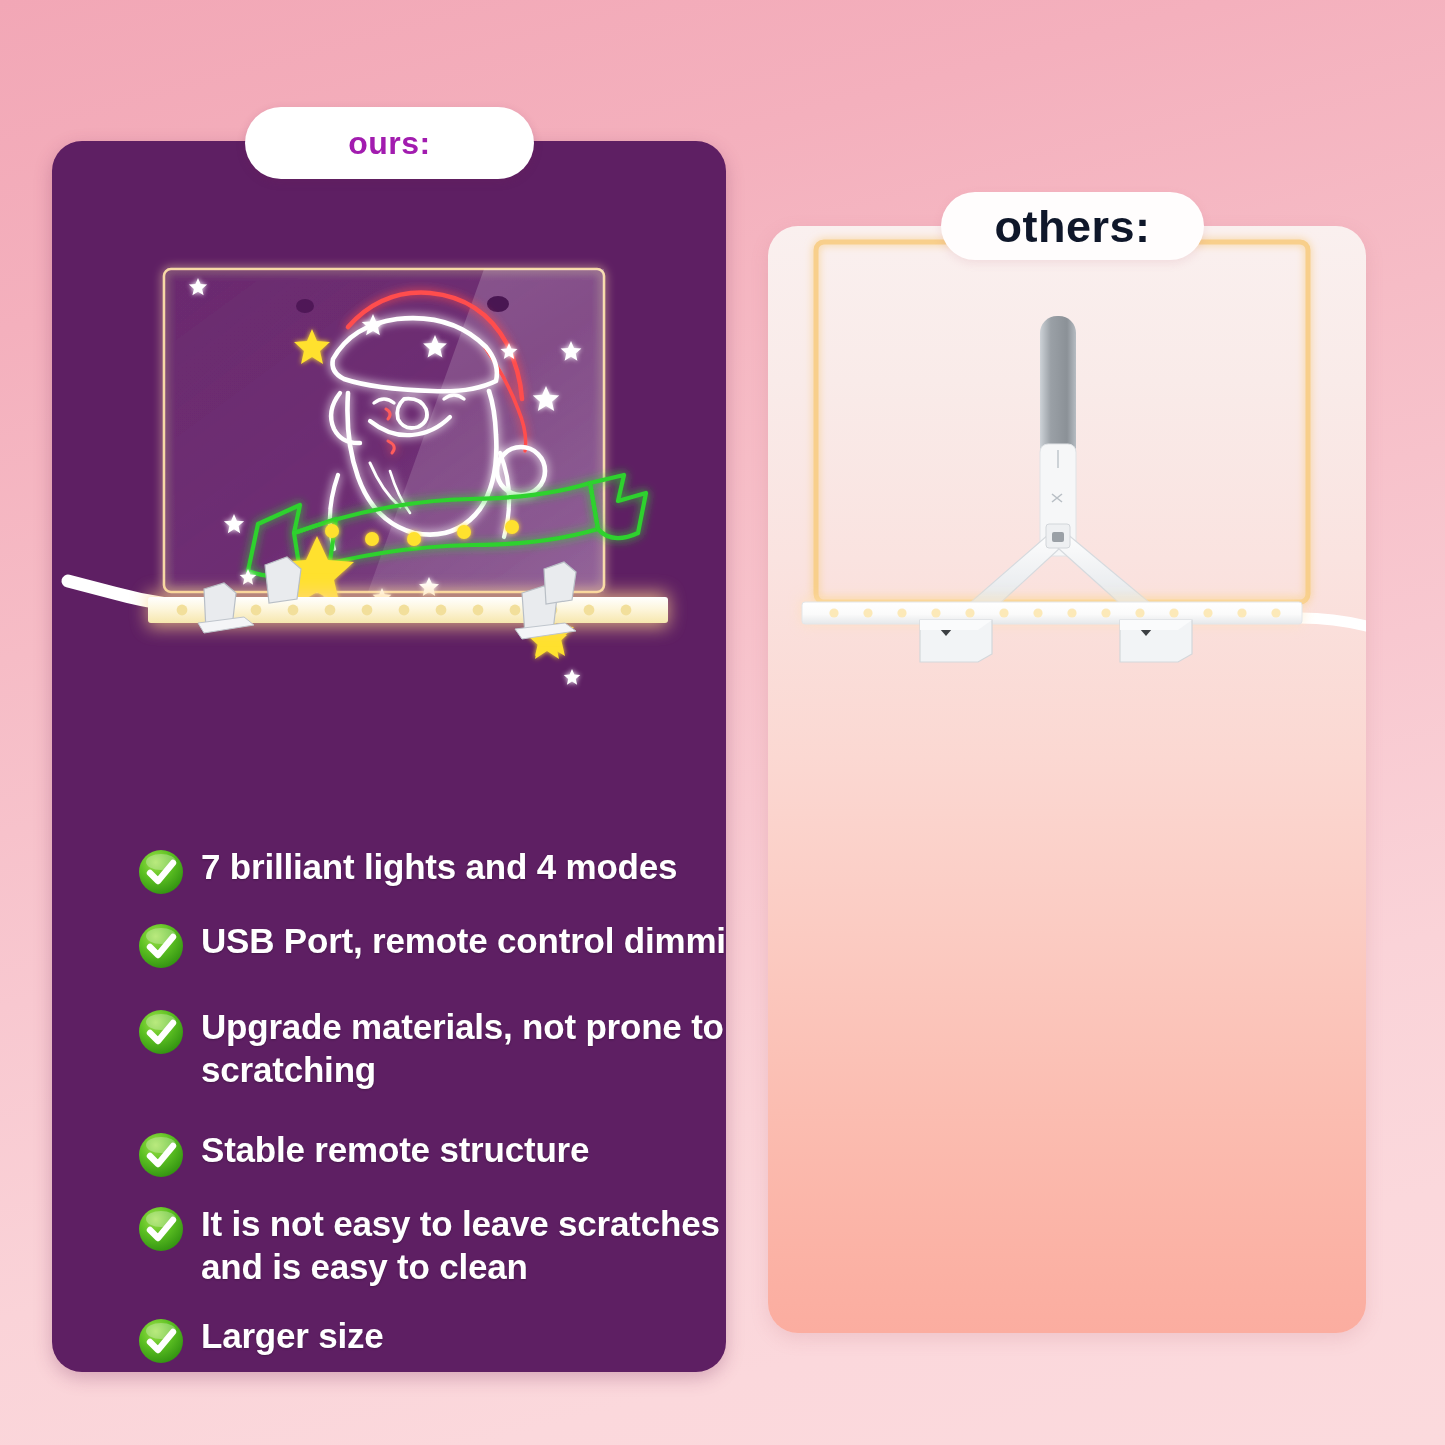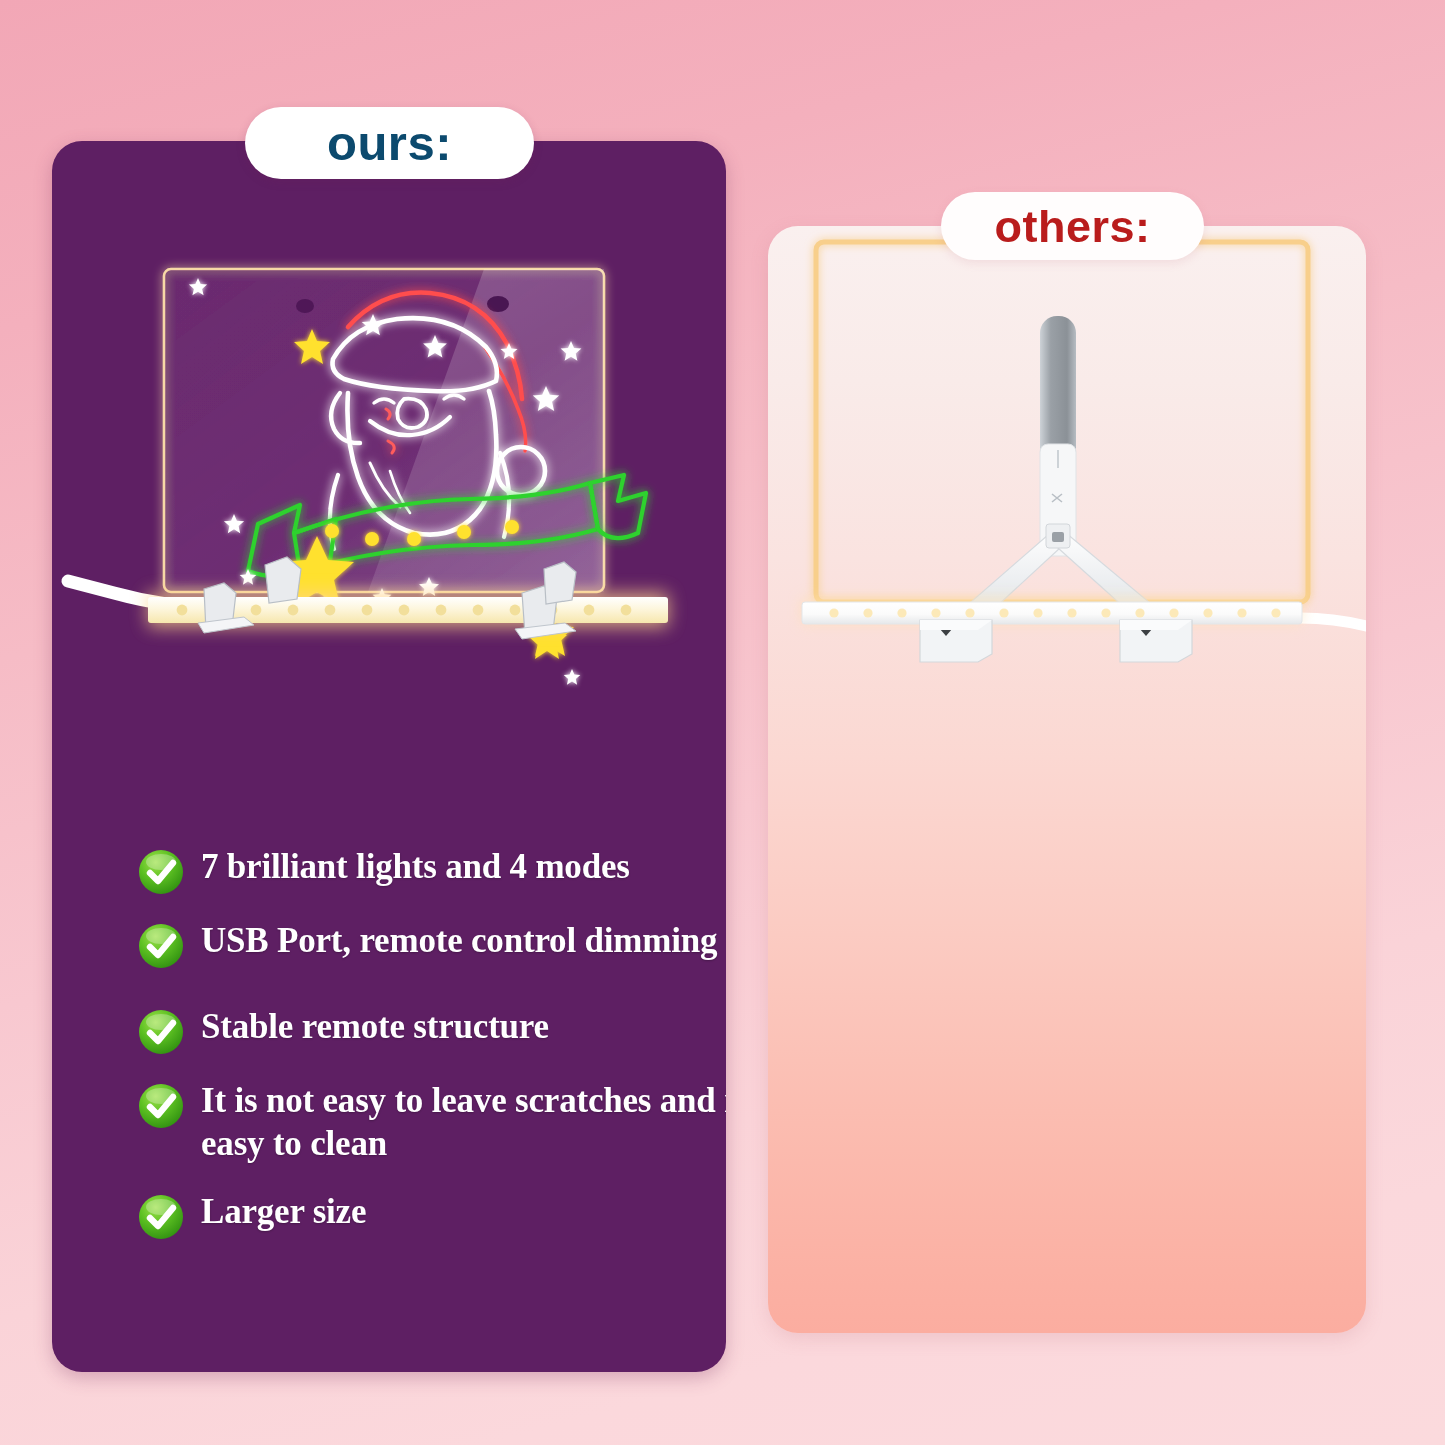--- a/index.html
+++ b/index.html
@@ -27,41 +27,40 @@
   .ours-card {
     position: absolute;
     left: 52px;
     top: 141px;
     width: 674px;
     height: 1231px;
     background: #5e1f63;
     border-radius: 30px;
     box-shadow: 0 6px 18px rgba(120, 40, 90, .28);
     overflow: hidden;
-    font-family: Liberation Serif, serif;
   }
 
   .ours-badge {
     position: absolute;
     left: 245px;
     top: 107px;
     width: 289px;
     height: 72px;
     background: #ffffff;
     border-radius: 40px;
     display: flex;
     align-items: center;
     justify-content: center;
     z-index: 12;
     box-shadow: 0 3px 10px rgba(110, 35, 85, .18);
   }
   .ours-badge span {
-    font-size: 49px;
+    font-size: 32px;
     font-weight: bold;
-    color: #0c4a6e;
+    color: #a21caf;
     letter-spacing: .5px;
     line-height: 1;
   }
 
   
   .others-card {
     position: absolute;
     left: 768px;
     top: 226px;
     width: 598px;
@@ -90,21 +89,21 @@
     border-radius: 40px;
     display: flex;
     align-items: center;
     justify-content: center;
     z-index: 12;
     box-shadow: 0 3px 10px rgba(200, 120, 135, .16);
   }
   .others-badge span {
     font-size: 45px;
     font-weight: bold;
-    color: #b91c1c;
+    color: #0f172a;
     letter-spacing: .5px;
     line-height: 1;
   }
 
   
   .ours-photo {
     position: absolute;
     left: 0;
     top: 0;
     width: 674px;
@@ -335,20 +334,30 @@
       <span class="ck">
         <svg viewBox="0 0 48 48" xmlns="http://www.w3.org/2000/svg">
           <circle cx="24" cy="24" r="22" fill="url(#gck)"></circle>
           <ellipse cx="24" cy="14" rx="15" ry="8" fill="#ffffff" opacity=".28"></ellipse>
           <path d="M 13 25 L 21 33 L 36 15" stroke="#ffffff" stroke-width="6.4" fill="none" stroke-linecap="round" stroke-linejoin="round"></path>
         </svg>
       </span>
       <span class="feat-text-ours">USB Port, remote control dimming</span>
     </div>
 
+    <div class="feat-row gap-lg">
+      <span class="ck">
+        <svg viewBox="0 0 48 48" xmlns="http://www.w3.org/2000/svg">
+          <circle cx="24" cy="24" r="22" fill="url(#gck)"></circle>
+          <ellipse cx="24" cy="14" rx="15" ry="8" fill="#ffffff" opacity=".28"></ellipse>
+          <path d="M 13 25 L 21 33 L 36 15" stroke="#ffffff" stroke-width="6.4" fill="none" stroke-linecap="round" stroke-linejoin="round"></path>
+        </svg>
+      </span>
+      <span class="feat-text-ours">Upgrade materials, not prone to scratching</span>
+    </div>
 
     <div class="feat-row">
       <span class="ck">
         <svg viewBox="0 0 48 48" xmlns="http://www.w3.org/2000/svg">
           <circle cx="24" cy="24" r="22" fill="url(#gck)"></circle>
           <ellipse cx="24" cy="14" rx="15" ry="8" fill="#ffffff" opacity=".28"></ellipse>
           <path d="M 13 25 L 21 33 L 36 15" stroke="#ffffff" stroke-width="6.4" fill="none" stroke-linecap="round" stroke-linejoin="round"></path>
         </svg>
       </span>
       <span class="feat-text-ours">Stable remote structure</span>

